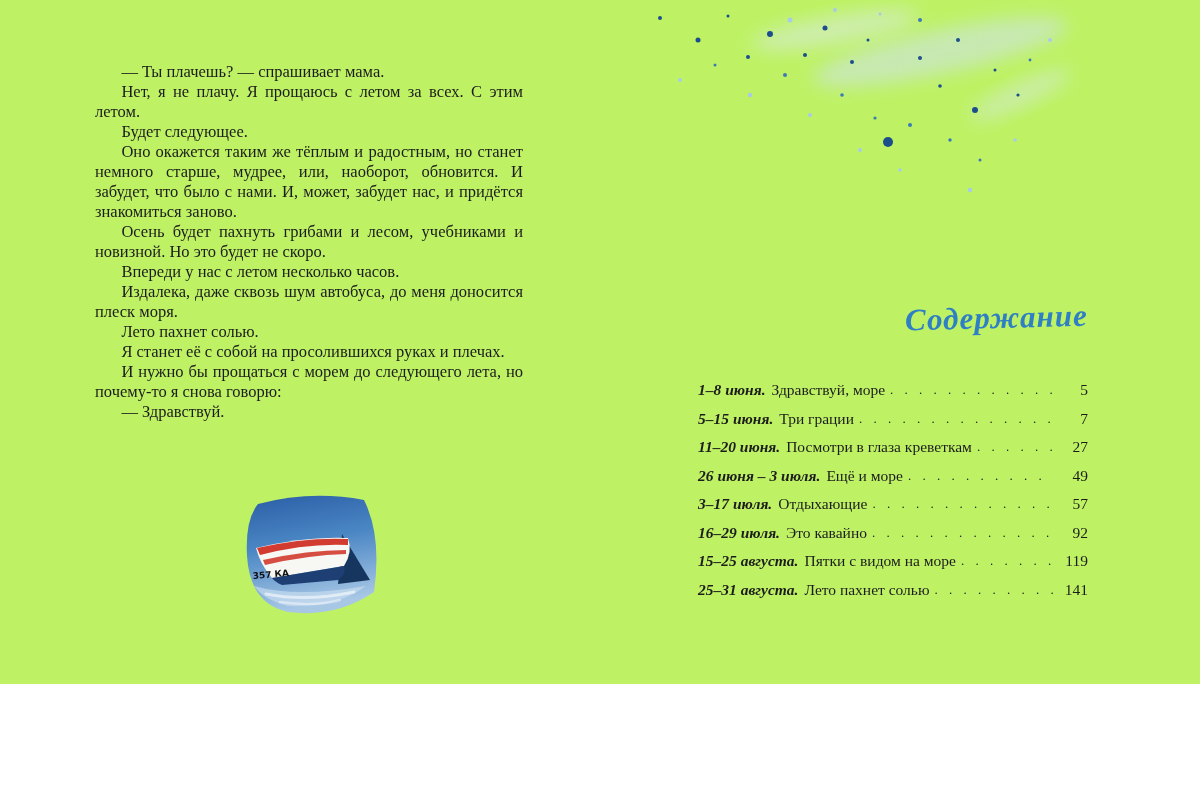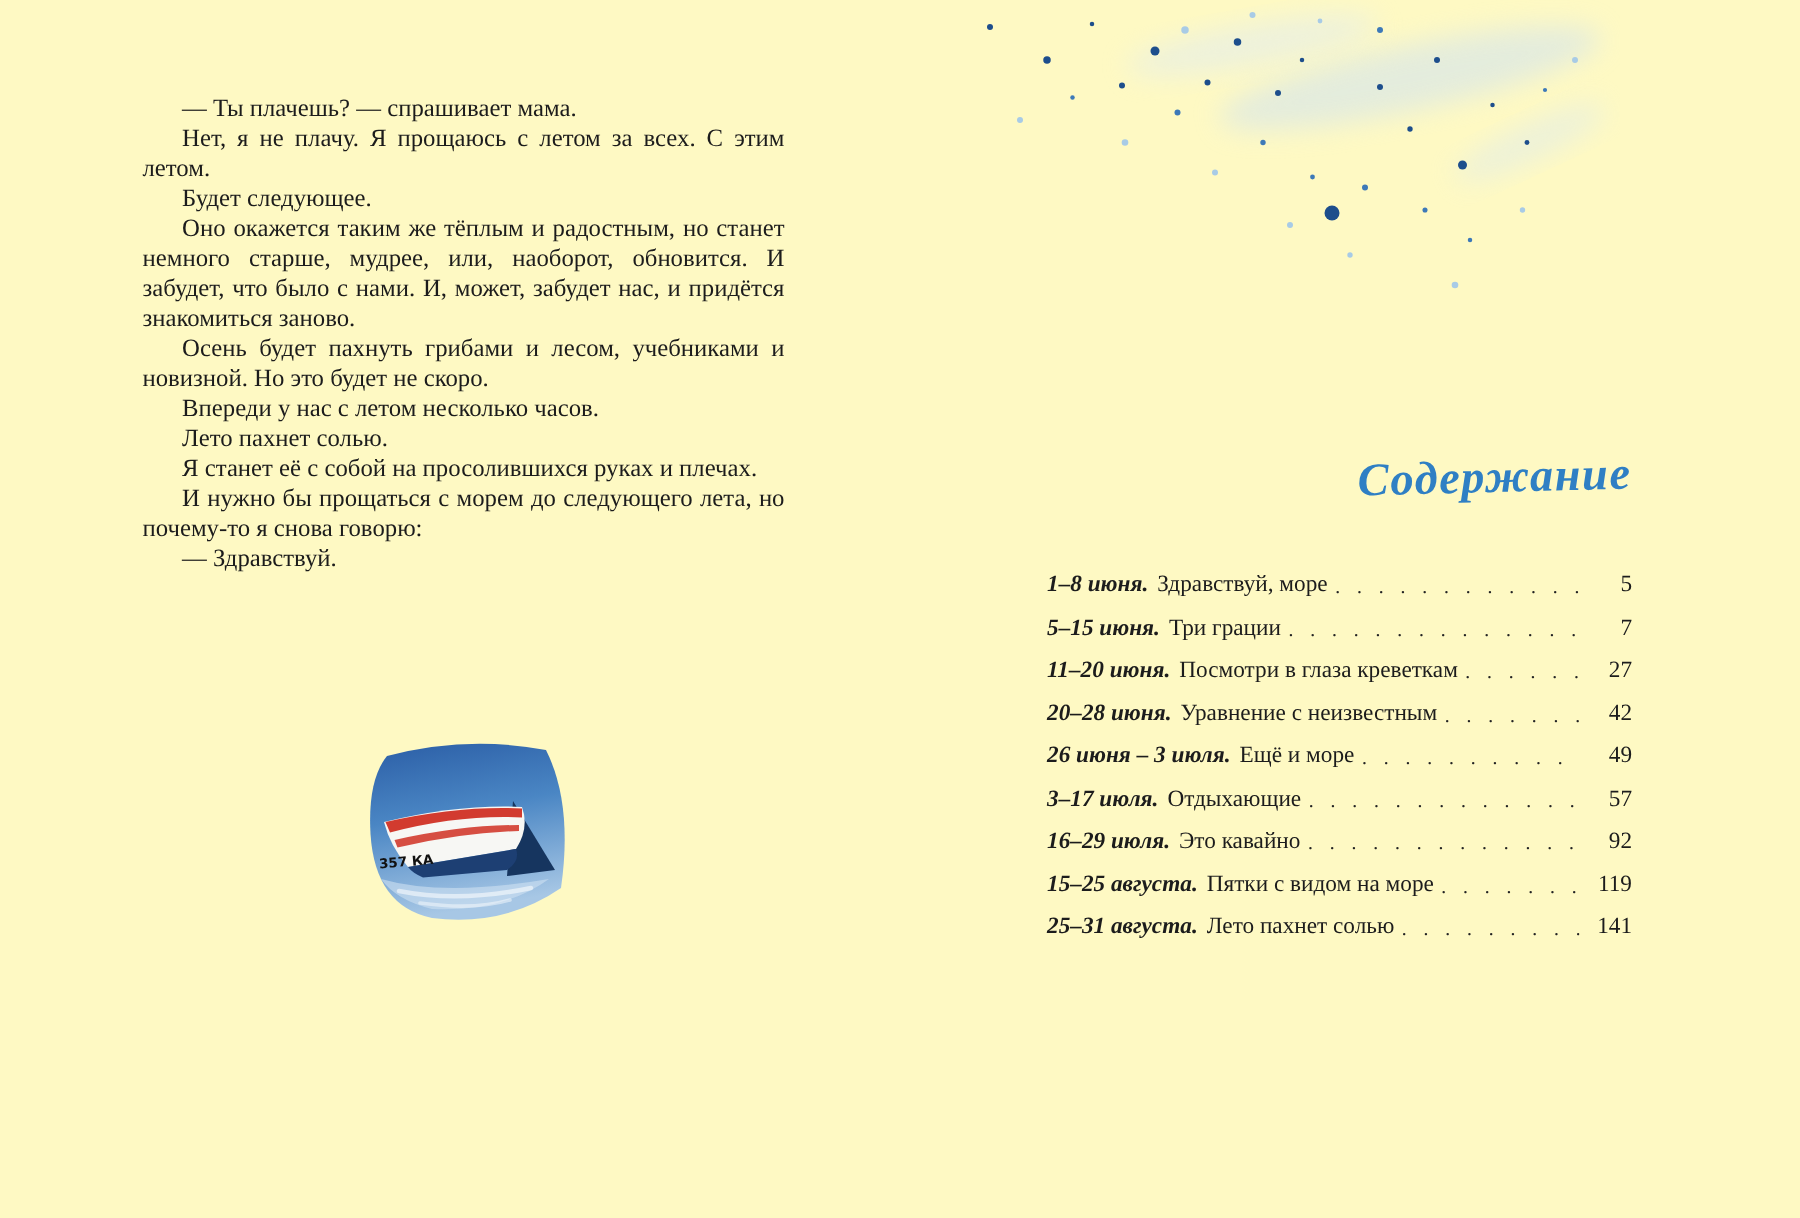--- a/index.html
+++ b/index.html
@@ -1,19 +1,19 @@
 <!DOCTYPE html>
 <html><head>
 <meta charset="utf-8">
 <style>
   * { margin: 0; padding: 0; box-sizing: border-box; }
   html, body { width: 1200px; height: 812px; background: #ffffff; overflow: hidden; }
   body { font-family: "Liberation Serif", serif; color: #1c1c1c; position: relative; }
 
-  .spread { position: relative; width: 1200px; height: 812px; background: #fef9c3; }
+  .spread { position: relative; width: 1200px; height: 684px; background: #bef264; }
 
   
   .prose {
     position: absolute;
     left: 95px; top: 62px; width: 428px;
     font-size: 16.5px; line-height: 20px;
     text-align: justify;
   }
   .prose p { text-indent: 1.6em; }
 
@@ -32,21 +32,21 @@
     font-weight: bold;
     color: #2f7fc4;
     letter-spacing: 1px;
     transform: rotate(-1.5deg);
   }
   .toc {
     position: absolute;
     left: 698px; top: 381px; width: 390px;
     font-size: 15.5px;
   }
-  .toc-row { display: flex; align-items: flex-end; margin-bottom: 10.5px; }
+  .toc-row { display: flex; align-items: center; margin-bottom: 10.5px; }
   .toc-date { font-style: italic; font-weight: bold; margin-right: 6px; white-space: nowrap; }
   .toc-title { white-space: nowrap; }
   .toc-leader {
     flex: 1 1 auto; overflow: hidden; white-space: nowrap;
     margin: 0 5px; letter-spacing: 4px; font-size: 13px; color: #222;
   }
   .toc-leader::after {
     content: ". . . . . . . . . . . . . . . . . . . . . . . . . . . . . . . . . . . . . . . . . . . . .";
   }
   .toc-page { min-width: 30px; text-align: right; white-space: nowrap; }
@@ -56,20 +56,21 @@
 
 <div class="spread">
 
   <div class="prose">
     <p>— Ты плачешь? — спрашивает мама.</p>
     <p>Нет, я не плачу. Я прощаюсь с летом за всех. С этим летом.</p>
     <p>Будет следующее.</p>
     <p>Оно окажется таким же тёплым и радостным, но станет немного старше, мудрее, или, наоборот, обновится. И забудет, что было с нами. И, может, забудет нас, и придётся знакомиться заново.</p>
     <p>Осень будет пахнуть грибами и лесом, учебниками и новизной. Но это будет не скоро.</p>
     <p>Впереди у нас с летом несколько часов.</p>
+    <p>Издалека, даже сквозь шум автобуса, до меня доносится плеск моря.</p>
     <p>Лето пахнет солью.</p>
     <p>Я станет её с собой на просолившихся руках и плечах.</p>
     <p>И нужно бы прощаться с морем до следующего лета, но почему-то я снова говорю:</p>
     <p>— Здравствуй.</p>
   </div>
 
   <svg class="boat-illo" viewBox="0 0 150 140" aria-hidden="true">
     <defs>
       <linearGradient id="blobG" x1="0" y1="0" x2="0.2" y2="1">
         <stop offset="0" stop-color="#2b5ea6"></stop>
@@ -161,26 +162,20 @@
       <span class="toc-leader"></span>
       <span class="toc-page">7</span>
     </div>
     <div class="toc-row">
       <span class="toc-date">11–20 июня.</span>
       <span class="toc-title">Посмотри в глаза креветкам</span>
       <span class="toc-leader"></span>
       <span class="toc-page">27</span>
     </div>
     <div class="toc-row">
-      <span class="toc-date">20–28 июня.</span>
-      <span class="toc-title">Уравнение с неизвестным</span>
-      <span class="toc-leader"></span>
-      <span class="toc-page">42</span>
-    </div>
-    <div class="toc-row">
       <span class="toc-date">26 июня – 3 июля.</span>
       <span class="toc-title">Ещё и море</span>
       <span class="toc-leader"></span>
       <span class="toc-page">49</span>
     </div>
     <div class="toc-row">
       <span class="toc-date">3–17 июля.</span>
       <span class="toc-title">Отдыхающие</span>
       <span class="toc-leader"></span>
       <span class="toc-page">57</span>

